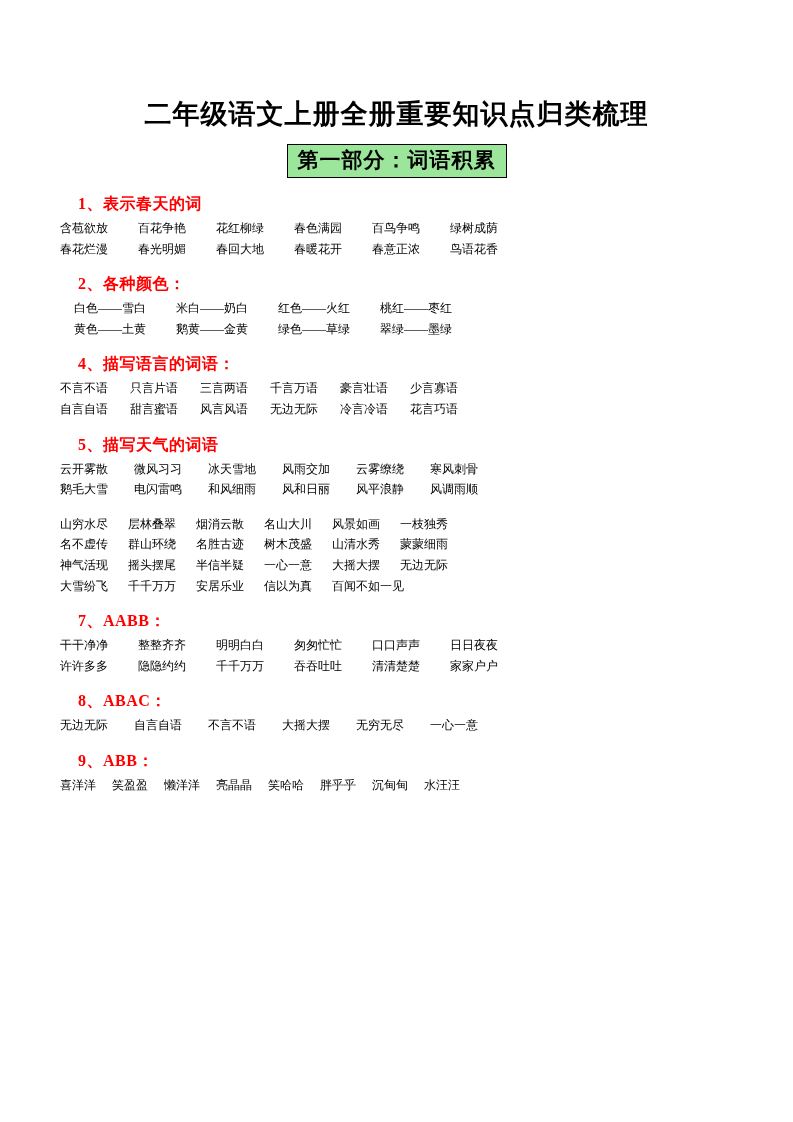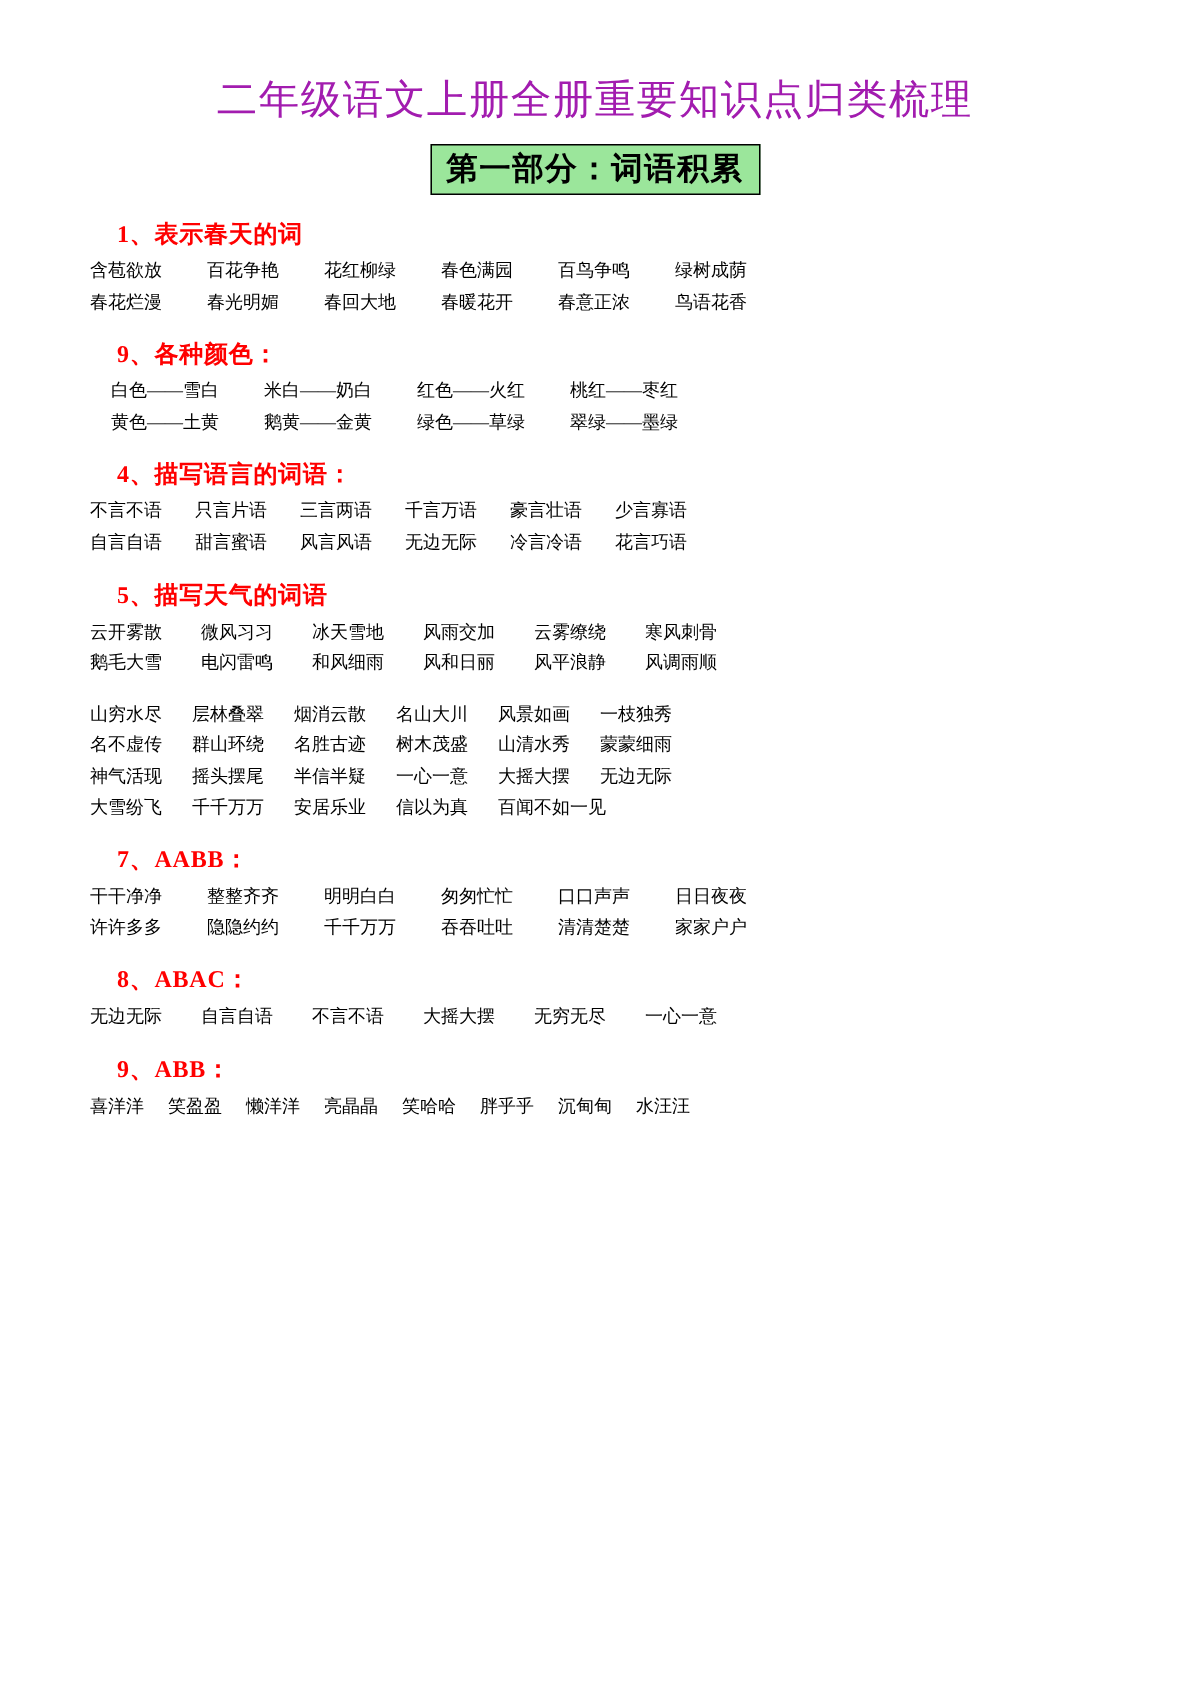--- a/index.html
+++ b/index.html
@@ -17,25 +17,25 @@
   .page {
     position: relative;
     width: 793px;
     height: 1122px;
     box-sizing: border-box;
     padding: 0 60px;
   }
   .doc-title {
     text-align: center;
     font-size: 27px;
-    font-weight: normal;
+    font-weight: bold;
     letter-spacing: 1px;
-    margin-top: 48px;
+    margin-top: 96px;
     margin-bottom: 12px;
-    color: #a21caf;
+    color: #000000;
   }
   .section-banner-wrap {
     text-align: center;
     margin-bottom: 10px;
   }
   .section-banner {
     display: inline-block;
     font-size: 21px;
     font-weight: bold;
     color: #000;
@@ -86,21 +86,21 @@
     <div class="heading">1、表示春天的词</div>
     <div class="row sp-b tall">
       <span class="cell">含苞欲放</span><span class="cell">百花争艳</span><span class="cell">花红柳绿</span><span class="cell">春色满园</span><span class="cell">百鸟争鸣</span><span class="cell">绿树成荫</span>
     </div>
     <div class="row sp-b tall">
       <span class="cell">春花烂漫</span><span class="cell">春光明媚</span><span class="cell">春回大地</span><span class="cell">春暖花开</span><span class="cell">春意正浓</span><span class="cell">鸟语花香</span>
     </div>
   </div>
 
   <div class="block">
-    <div class="heading">9、各种颜色：</div>
+    <div class="heading">2、各种颜色：</div>
     <div class="row sp-b indent tall">
       <span class="cell">白色——雪白</span><span class="cell">米白——奶白</span><span class="cell">红色——火红</span><span class="cell">桃红——枣红</span>
     </div>
     <div class="row sp-b indent tall">
       <span class="cell">黄色——土黄</span><span class="cell">鹅黄——金黄</span><span class="cell">绿色——草绿</span><span class="cell">翠绿——墨绿</span>
     </div>
   </div>
 
   <div class="block">
     <div class="heading">4、描写语言的词语：</div>

